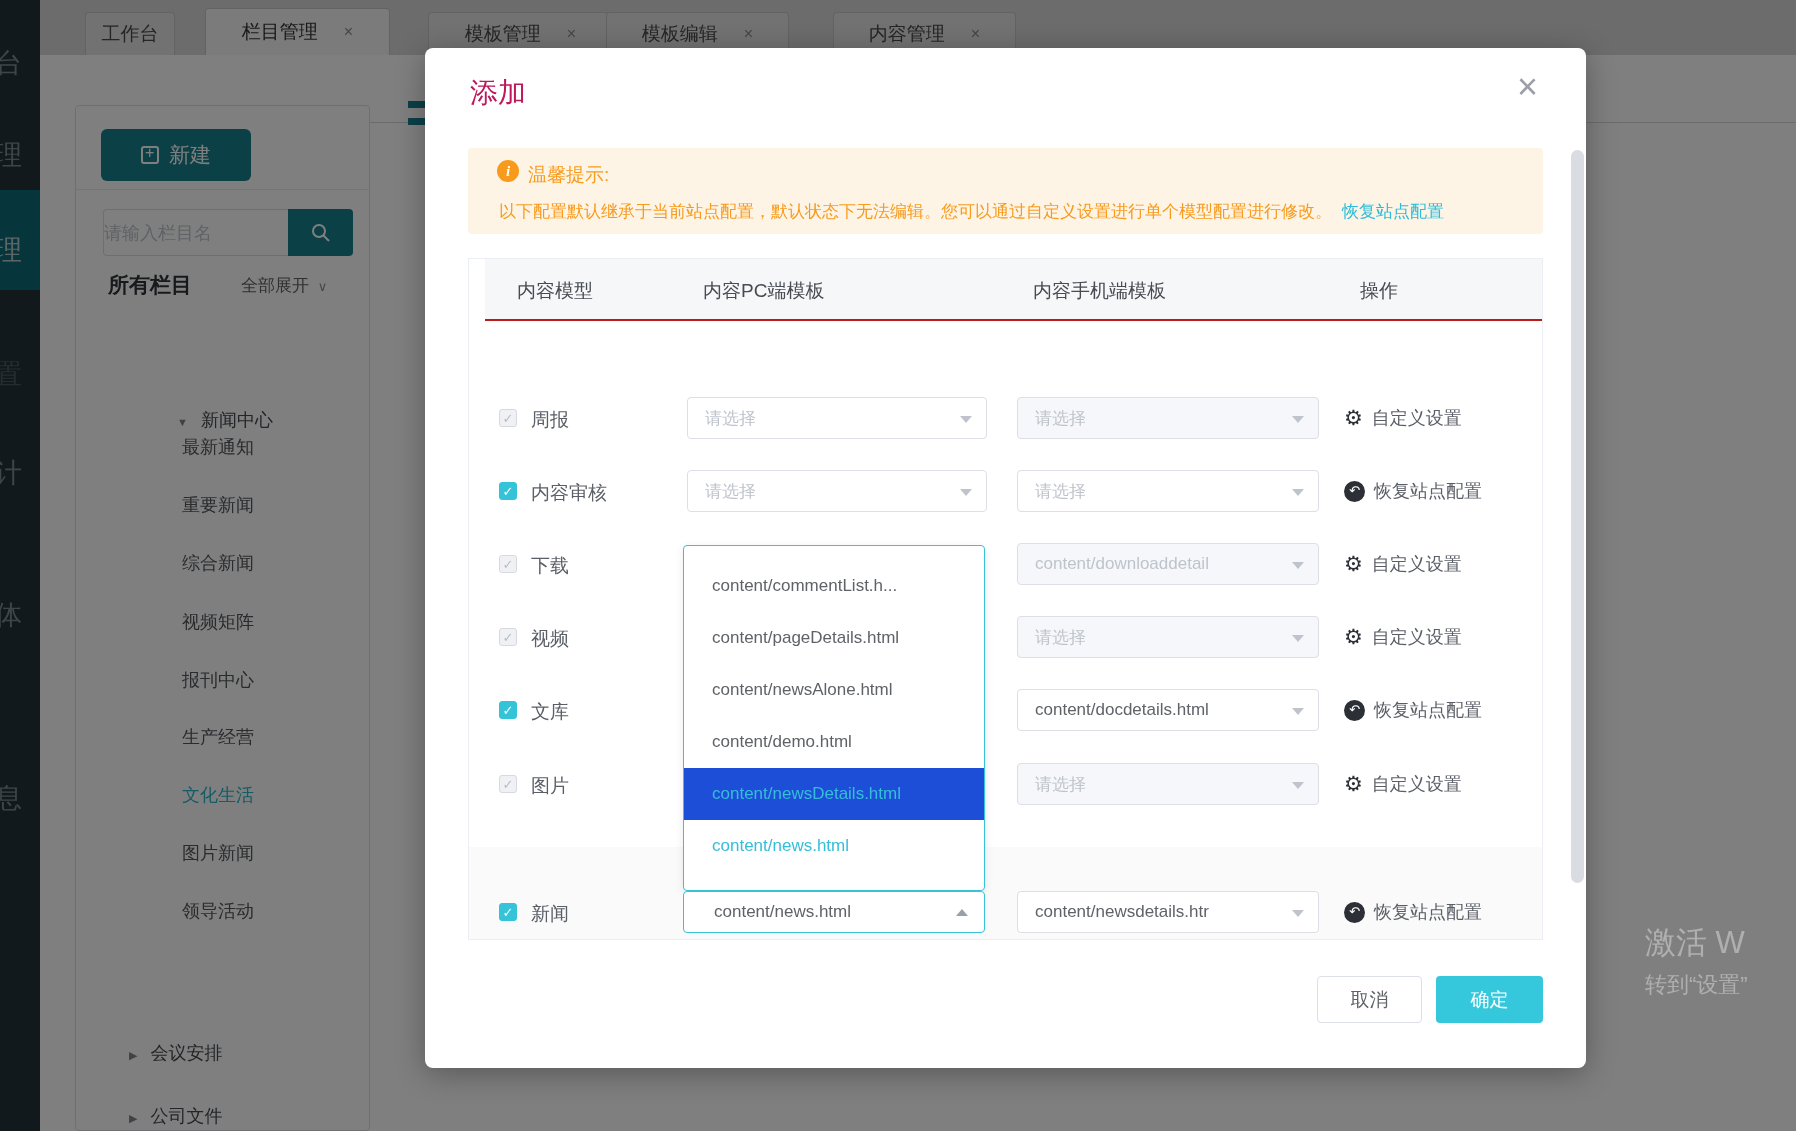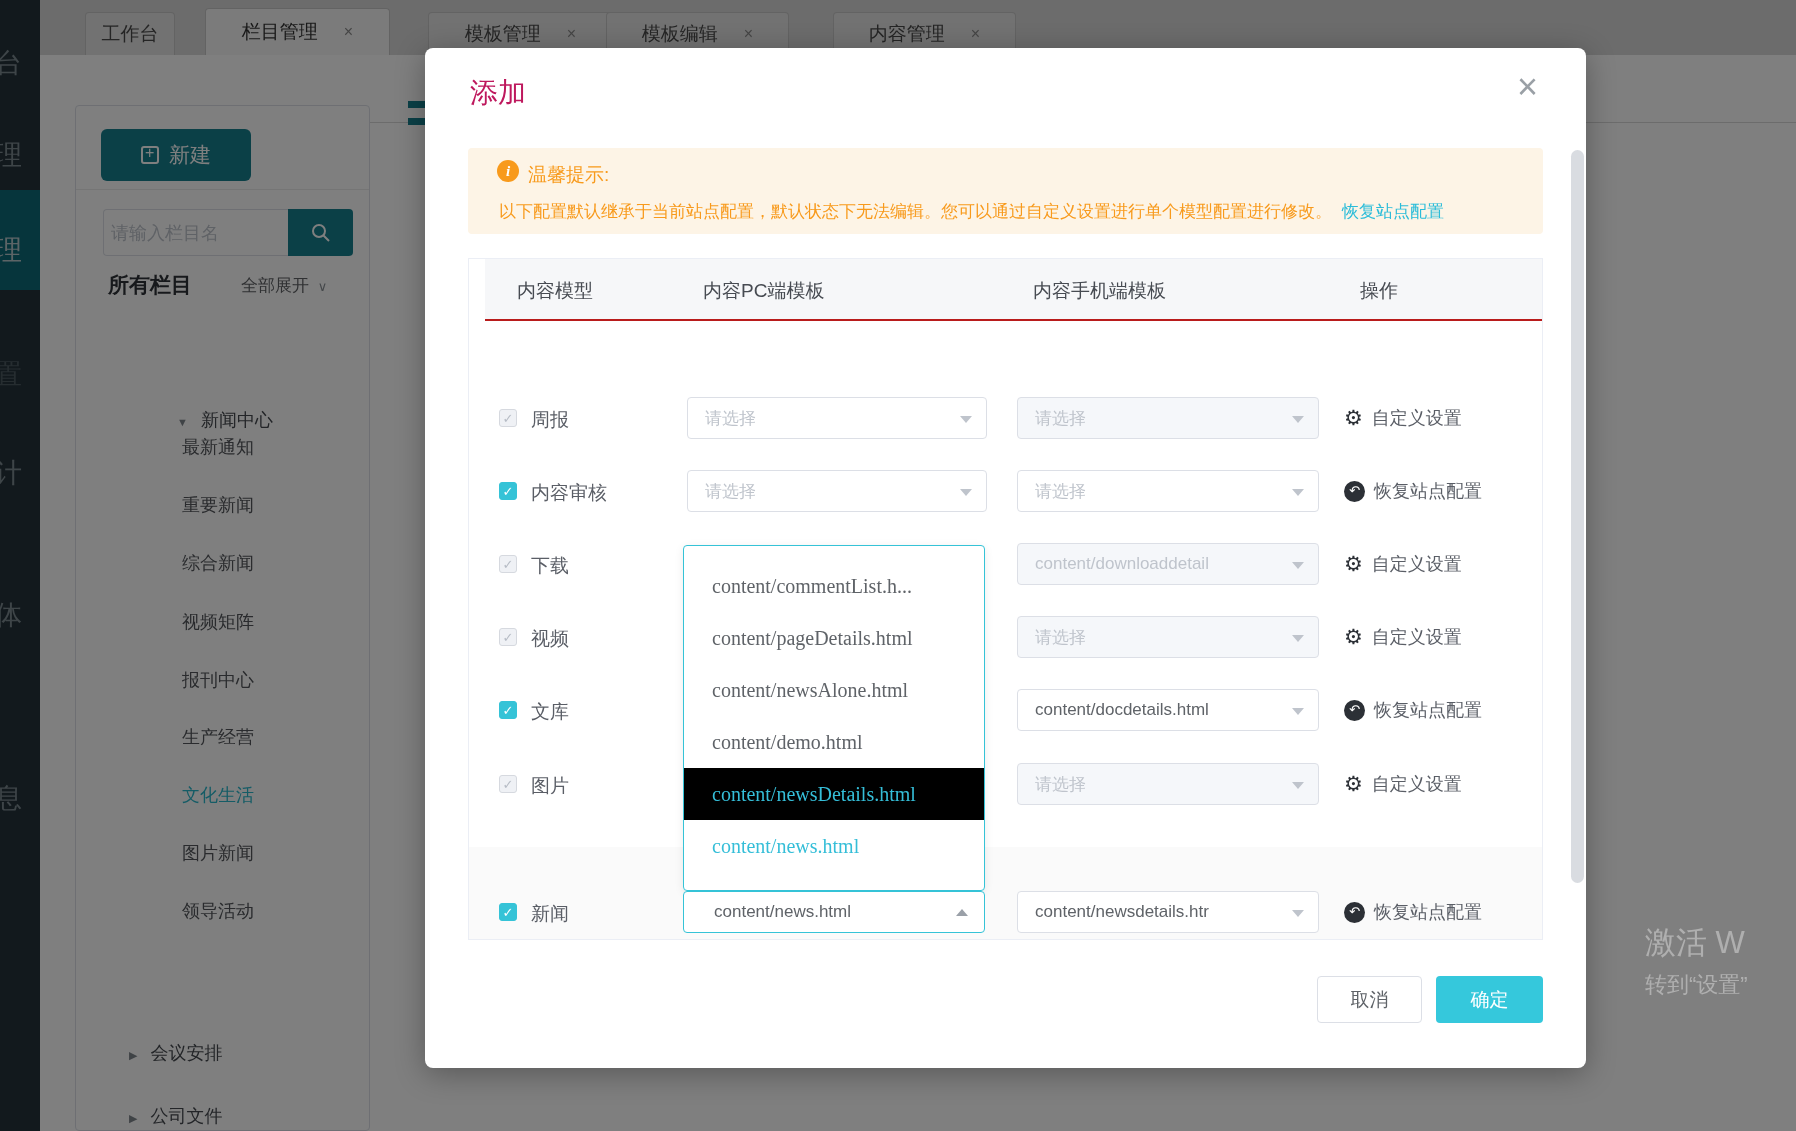--- a/index.html
+++ b/index.html
@@ -20,21 +20,21 @@
   
   #leftcard { position:absolute; left:75px; top:105px; width:295px; height:1026px;
     background:#fff; border:1px solid #dcdfe6; border-radius:4px; }
   #newbtn { position:absolute; left:25px; top:23px; width:150px; height:52px; background:#17808f;
     border-radius:6px; color:#fff; font-size:21px; display:flex; align-items:center; justify-content:center; gap:10px; }
   .plus-sq { width:18px; height:18px; border:2px solid #fff; border-radius:3px; position:relative; }
   .plus-sq::before { content:"+"; position:absolute; left:2px; top:-4px; font-size:16px; color:#fff; }
   #carddiv { position:absolute; left:0; top:83px; width:100%; border-top:1px solid #ebebeb; }
   #searchwrap { position:absolute; left:27px; top:103px; width:250px; height:47px; display:flex; }
   #searchinput { flex:1; border:1px solid #dcdfe6; border-right:none; border-radius:4px 0 0 4px;
-    color:#bfc4cc; font-size:18px; display:flex; align-items:center; padding-left:7px; background:#fff; }
+    color:#bfc4cc; font-size:18px; display:flex; align-items:center; padding-left:0; background:#fff; }
   #searchbtn { width:65px; background:#17808f; border-radius:0 4px 4px 0; display:flex; align-items:center; justify-content:center; }
   #treetitle { position:absolute; left:32px; top:165px; font-size:21px; color:#2f3338; font-weight:700; }
   #expandall { position:absolute; left:165px; top:168px; font-size:17px; color:#606266; }
   #expandall .v { font-size:13px; color:#8a9096; margin-left:4px; }
   .tnode { position:absolute; left:0; font-size:18px; color:#464a50; }
   .tnode .arr { color:#7f868d; font-size:11px; margin-right:8px; }
   .tchild { position:absolute; left:106px; font-size:18px; color:#54575c; }
   .tchild.active { color:#2bb8cc; }
 
   
@@ -85,22 +85,22 @@
   .mob { left:548px; width:302px; }
   .ops { position:absolute; left:875px; top:25px; display:flex; align-items:center; gap:9px; }
   .gear { font-size:21px; color:#2c3036; line-height:22px; }
   .undo { width:21px; height:21px; border-radius:50%; background:#2c3036; color:#fff; font-size:13px;
     text-align:center; line-height:20px; }
   .opslabel { font-size:18px; color:#5a5e66; }
 
   
   #ddpanel { position:absolute; left:258px; top:497px; width:302px; height:346px; background:#fff;
     border:1px solid #35c3d7; border-radius:4px; box-shadow:0 2px 10px rgba(0,0,0,.08); z-index:4; padding-top:14px; }
-  .opt { height:52px; display:flex; align-items:center; padding-left:28px; font-size:20px; color:#5f6368;font-family:Liberation Serif, serif; }
-  .opt.hover { background:#000000; color:#35bed8; }
+  .opt { height:52px; display:flex; align-items:center; padding-left:28px; font-size:17px; color:#5f6368; }
+  .opt.hover { background:#1d4ed8; color:#35bed8; }
   .opt.selected { color:#35bed8; }
   #selopen { position:absolute; left:258px; top:843px; width:302px; height:42px; background:#fff;
     border:1px solid #35c3d7; border-radius:4px; font-size:17px; color:#5f6368; display:flex;
     align-items:center; padding-left:30px; z-index:4; }
   #selopen .caretup { position:absolute; right:16px; top:17px; width:0; height:0;
     border-left:6px solid transparent; border-right:6px solid transparent; border-bottom:7px solid #9aa0a8; }
 
   
   #btncancel { position:absolute; left:892px; top:928px; width:105px; height:47px; background:#fff;
     border:1px solid #dcdfe6; border-radius:4px; font-size:19px; color:#5f6368;

